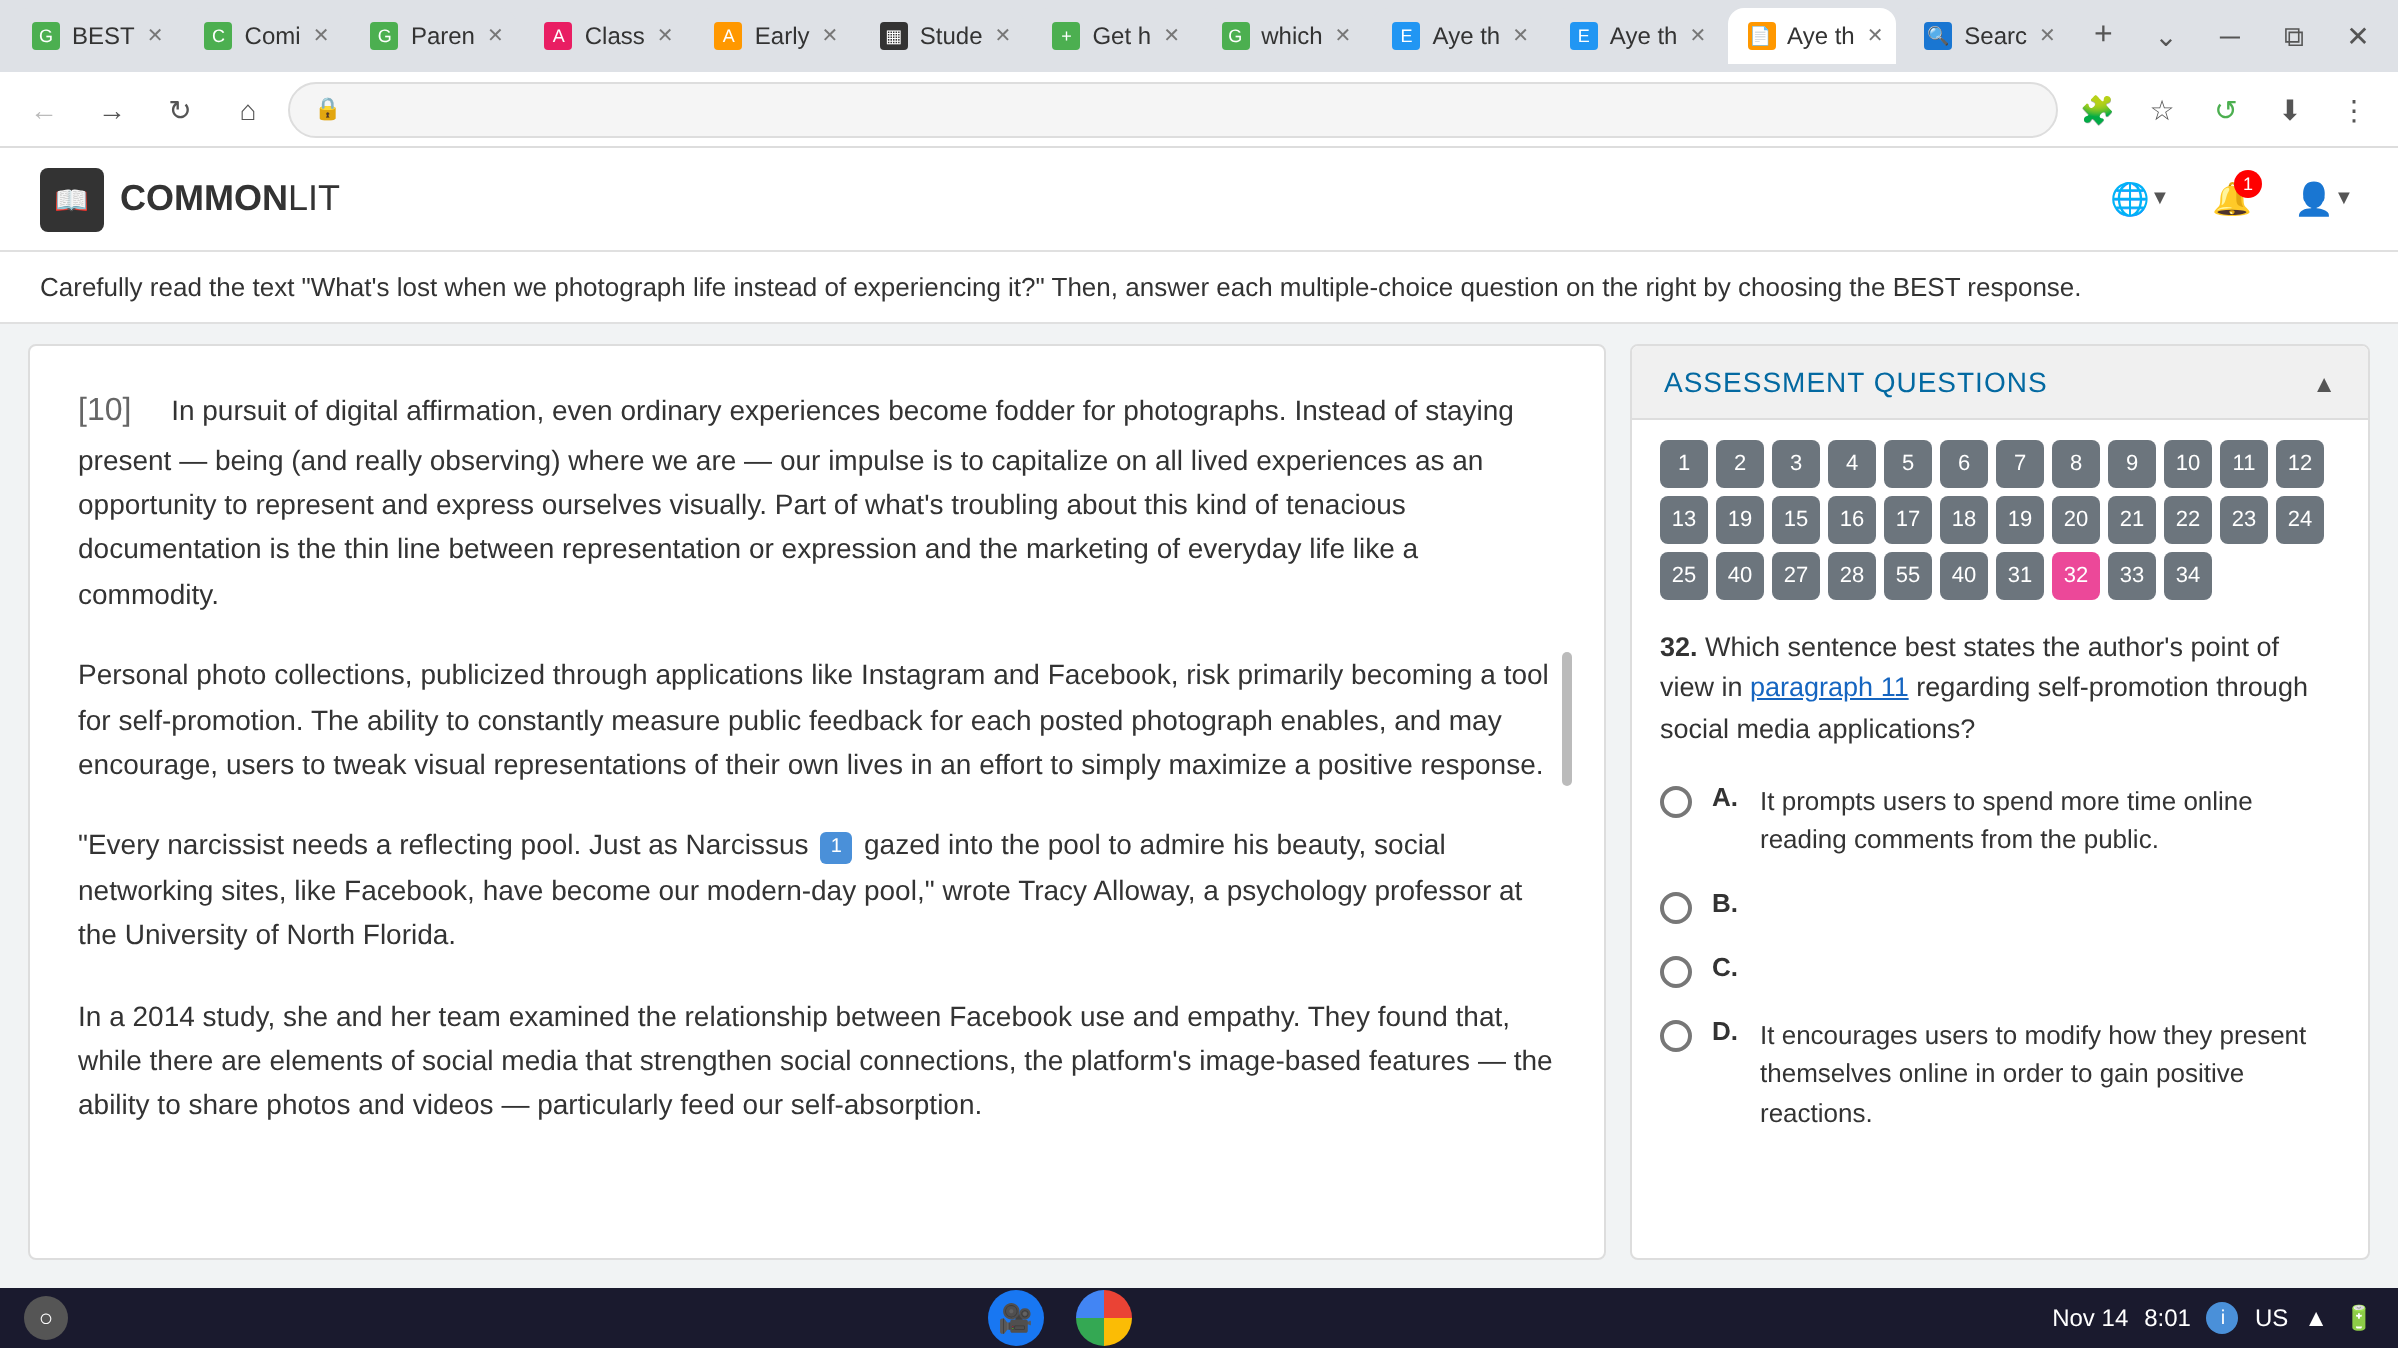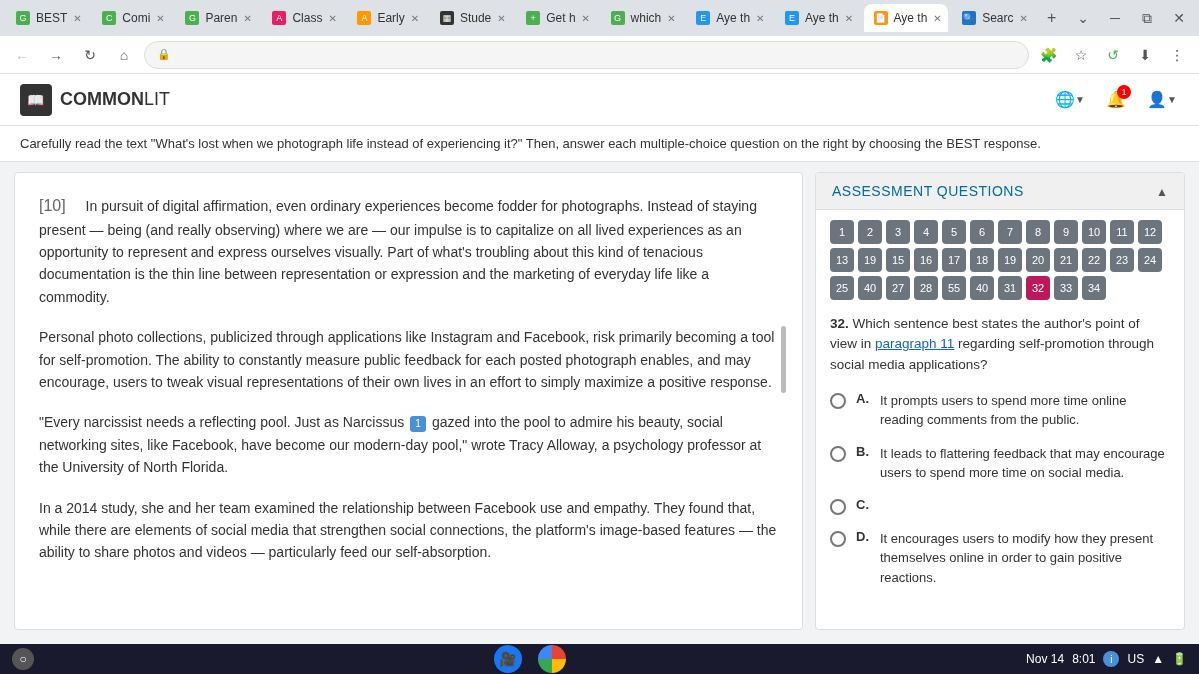--- a/index.html
+++ b/index.html
@@ -241,21 +241,21 @@
     .q-num {
       width: 24px; height: 24px;
       border-radius: 4px;
       display: flex; align-items: center; justify-content: center;
       font-size: 11px;
       cursor: pointer;
       background: #6c757d;
       color: white;
     }
     .q-num.active {
-      background: #be185d;
+      background: #ec4899;
       color: white;
     }
     .q-num.answered {
       background: #6c757d;
       color: white;
     }
 
     
     .question-text {
       font-size: 13.5px;
@@ -574,21 +574,20 @@
 
       <div class="answer-option">
         <div class="radio-circle"></div>
         <span class="option-label">A.</span>
         <span class="option-text">It prompts users to spend more time online reading comments from the public.</span>
       </div>
 
       <div class="answer-option">
         <div class="radio-circle"></div>
         <span class="option-label">B.</span>
-        <span class="option-text">It leads to flattering feedback that may encourage users to spend more time on social media.</span>
       </div>
 
       <div class="answer-option">
         <div class="radio-circle"></div>
         <span class="option-label">C.</span>
       </div>
 
       <div class="answer-option">
         <div class="radio-circle"></div>
         <span class="option-label">D.</span>

